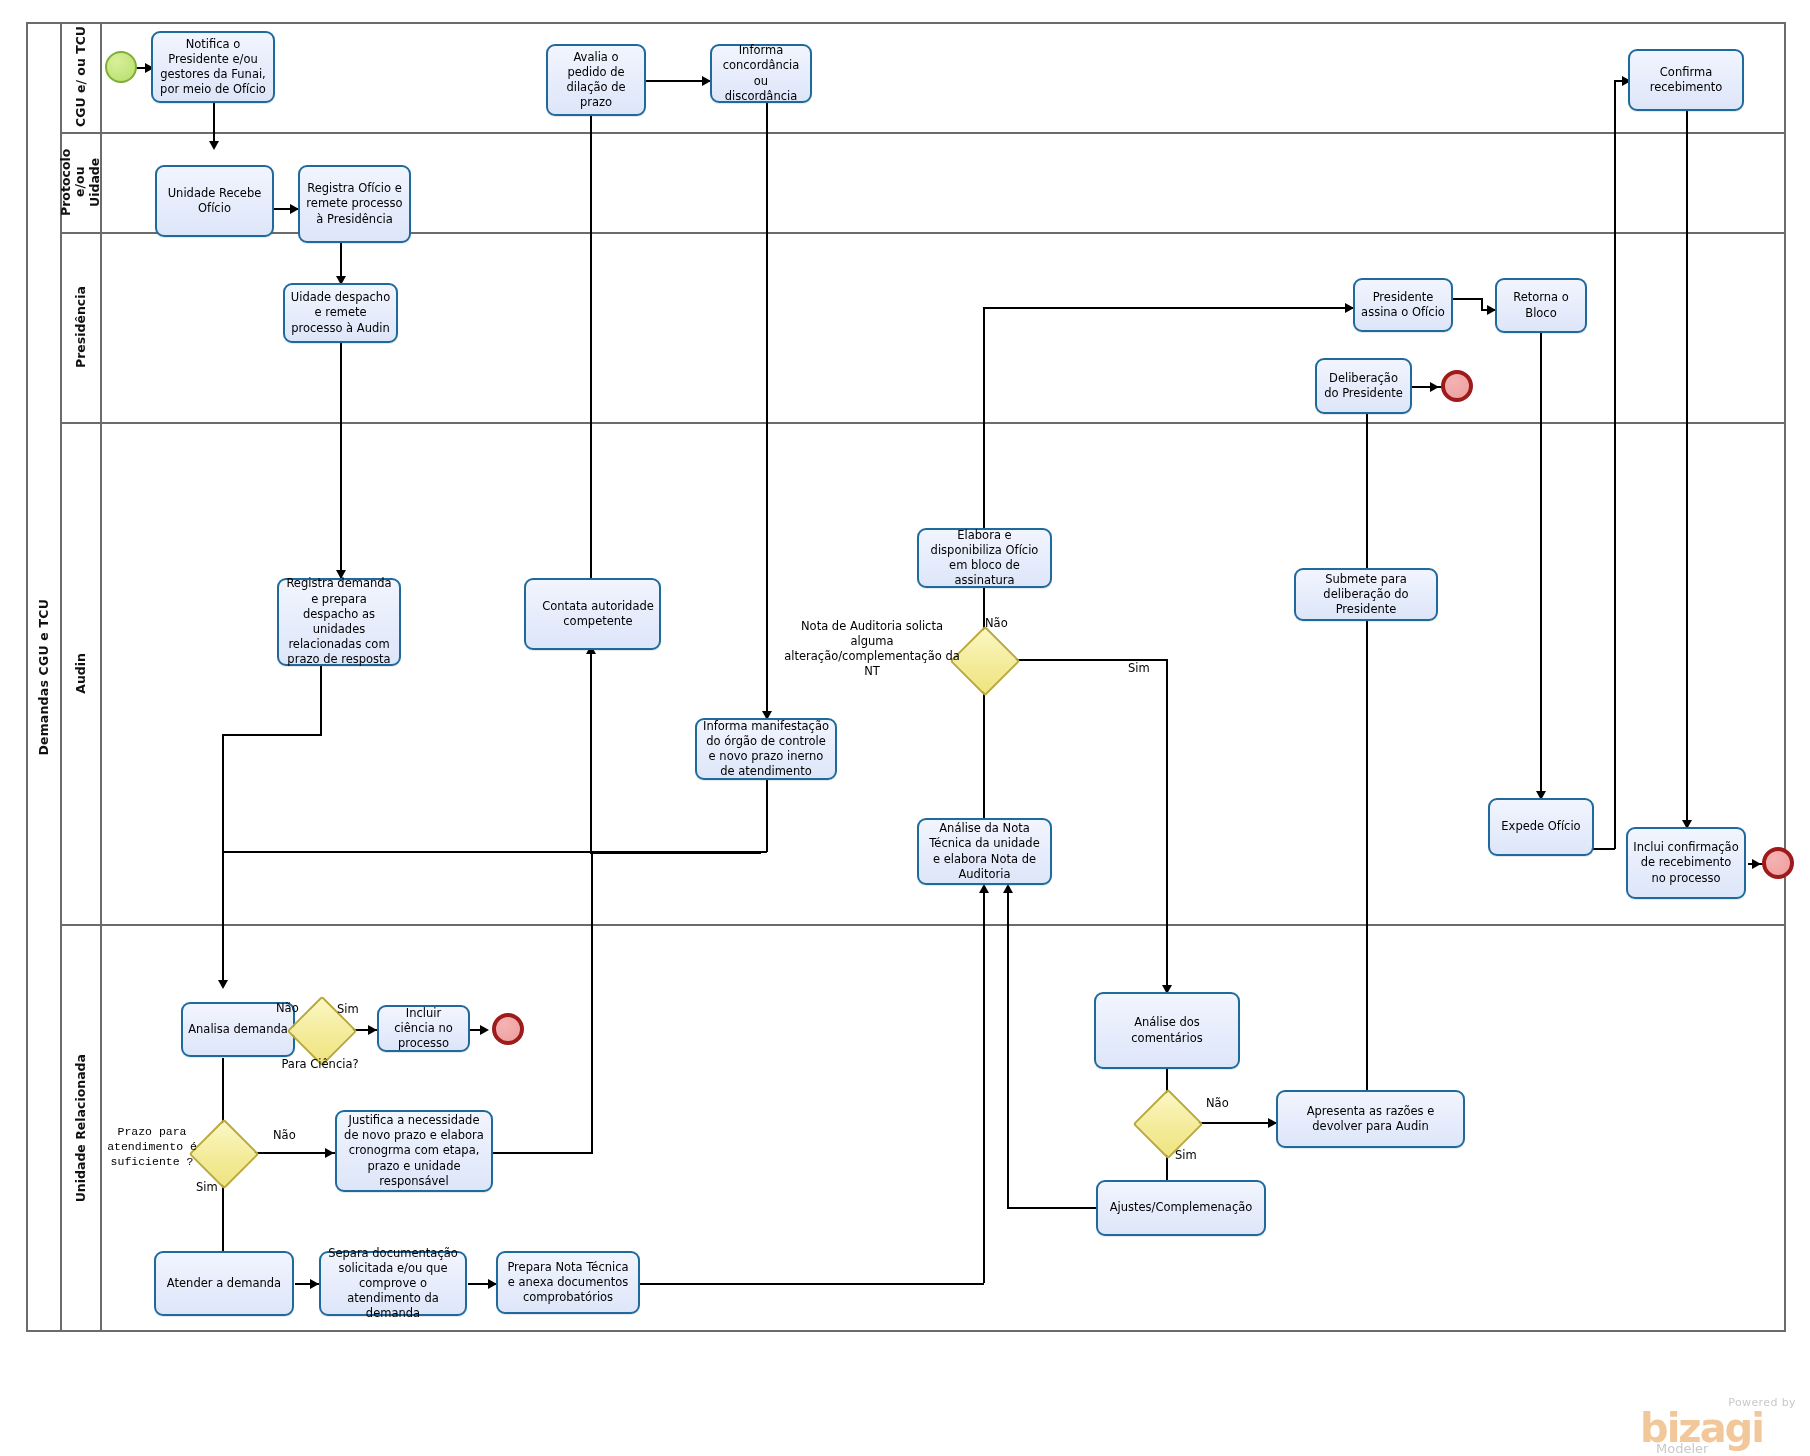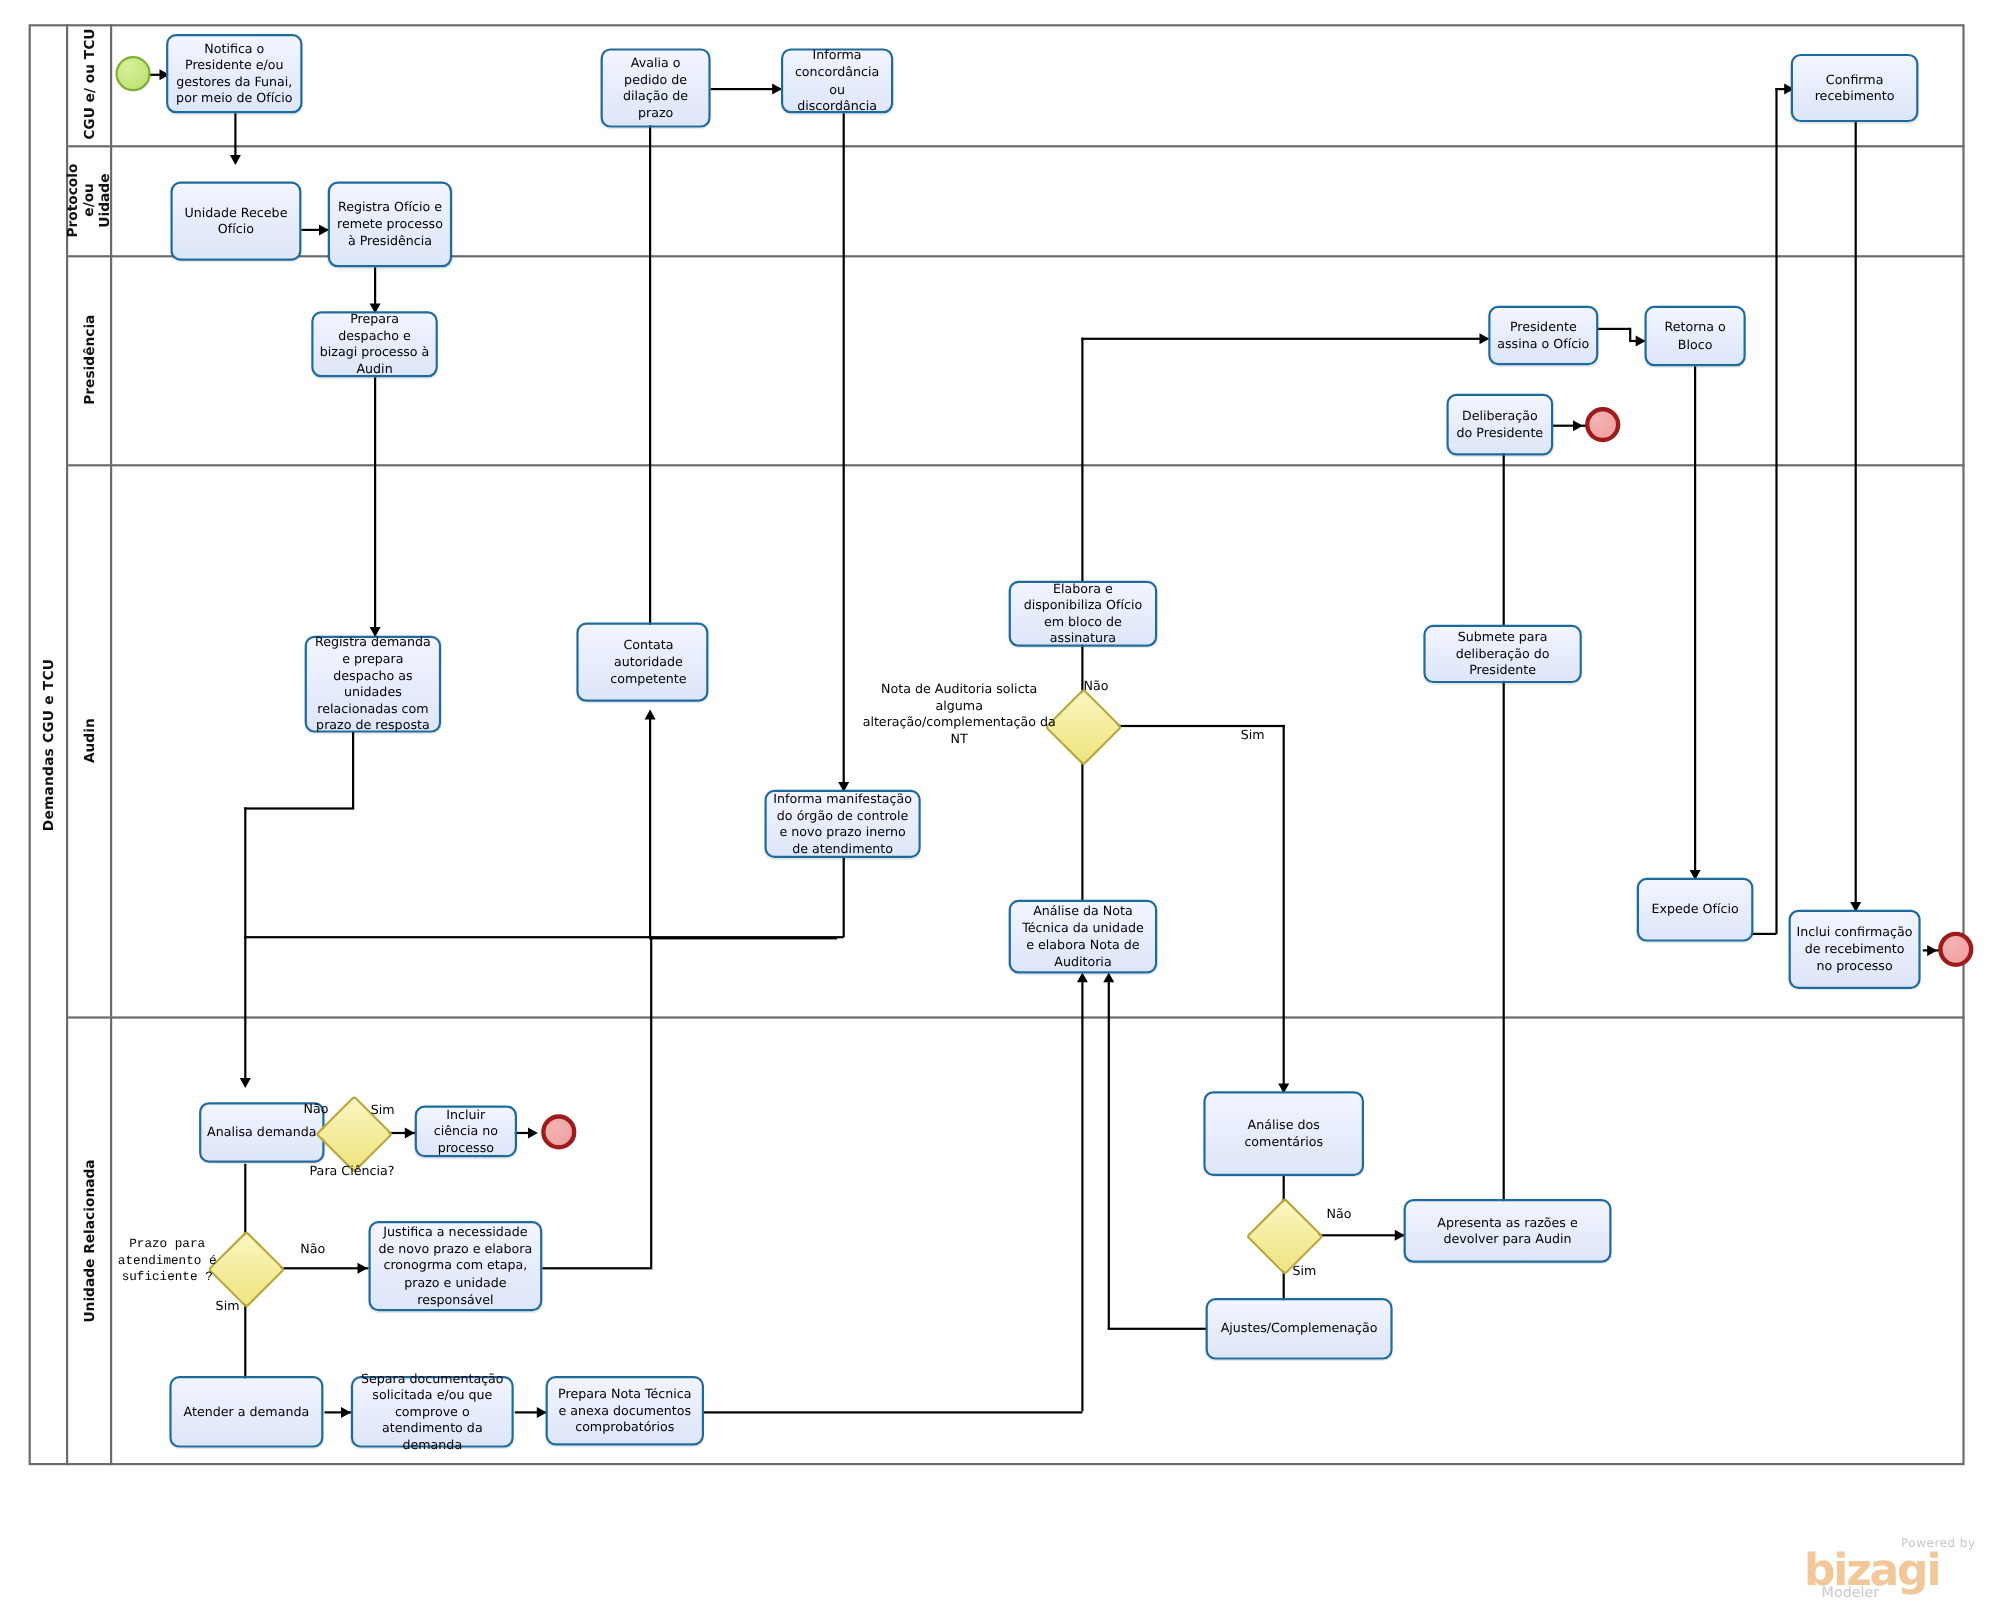--- a/index.html
+++ b/index.html
@@ -236,40 +236,40 @@
 
   <div class="task" style="left:155px;top:165px;width:119px;height:72px;">
     <span>Unidade Recebe Ofício</span>
     </div>
 
   <div class="task" style="left:298px;top:165px;width:113px;height:78px;">
     <span>Registra Ofício e remete processo à  Presidência</span>
     </div>
 
   <div class="task" style="left:283px;top:283px;width:115px;height:60px;">
-    <span>Prepara despacho e bizagi processo à Audin</span>
+    <span>Uidade despacho e remete processo à Audin</span>
     </div>
 
   <div class="task" style="left:1353px;top:278px;width:100px;height:54px;">
     <span>Presidente assina o Ofício</span>
     </div>
 
   <div class="task" style="left:1495px;top:278px;width:92px;height:55px;">
     <span>Retorna o Bloco</span>
     </div>
 
   <div class="task" style="left:1315px;top:358px;width:97px;height:56px;">
     <span>Deliberação do Presidente</span>
     </div>
 
   <div class="task" style="left:277px;top:578px;width:124px;height:88px;">
     <span>Registra demanda e prepara despacho as unidades relacionadas com prazo de resposta</span>
     </div>
 
-  <div class="task" style="left:524px;top:566px;width:120px;height:72px;padding-left:16px;">
+  <div class="task" style="left:524px;top:578px;width:137px;height:72px;padding-left:16px;">
     <span>Contata autoridade competente</span>
     </div>
 
   <div class="task" style="left:917px;top:528px;width:135px;height:60px;">
     <span>Elabora e disponibiliza Ofício  em bloco de assinatura</span>
     </div>
 
   <div class="task" style="left:1294px;top:568px;width:144px;height:53px;">
     <span>Submete para deliberação do Presidente</span>
     </div>

